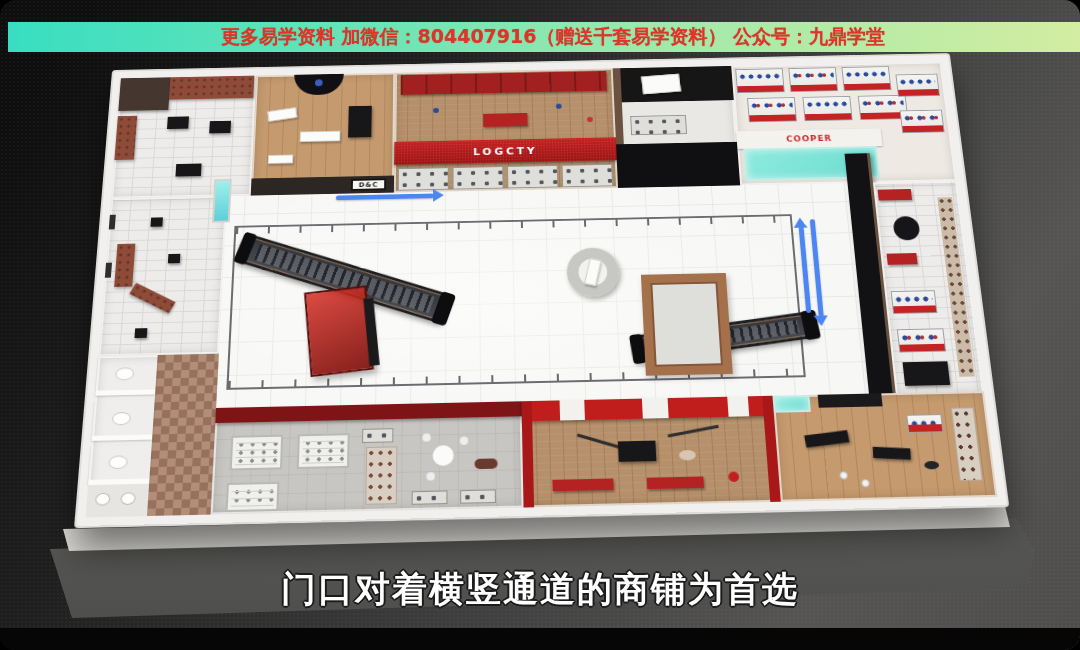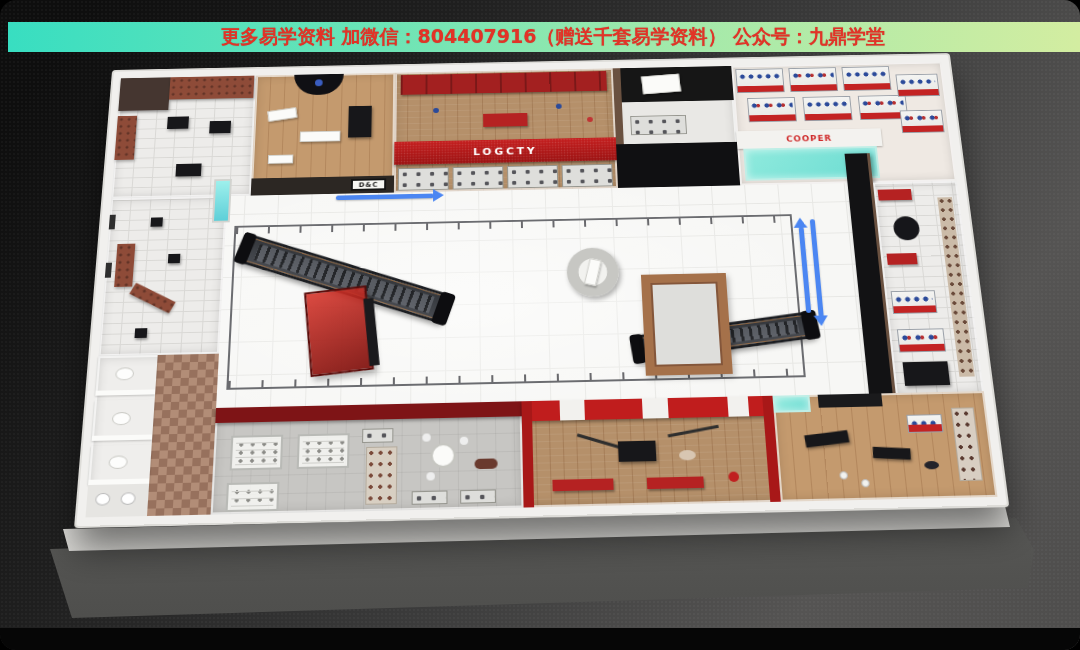--- a/index.html
+++ b/index.html
@@ -330,15 +330,18 @@
         <div class="a" style="left:172px;top:16px;width:22px;height:72px;background:#d8cec2;background-image:radial-gradient(circle at 4px 5px,#5a3a30 1.6px,transparent 2.1px);background-size:9px 11px;border:1px solid #b5ac9e;"></div>
         <div class="dot" style="left:140px;top:68px;width:14px;height:8px;background:#23232a;"></div>
       </div>
     </div>
   </div>
 
   <div class="banner">
     <span>更多易学资料 加微信：804407916（赠送千套易学资料） 公众号：九鼎学堂</span>
   </div>
 
+  <div class="subtitle">
+    <span>门口对着横竖通道的商铺为首选</span>
+  </div>
 
   <div class="bottombar"></div>
 </div>
 
 </body></html>

